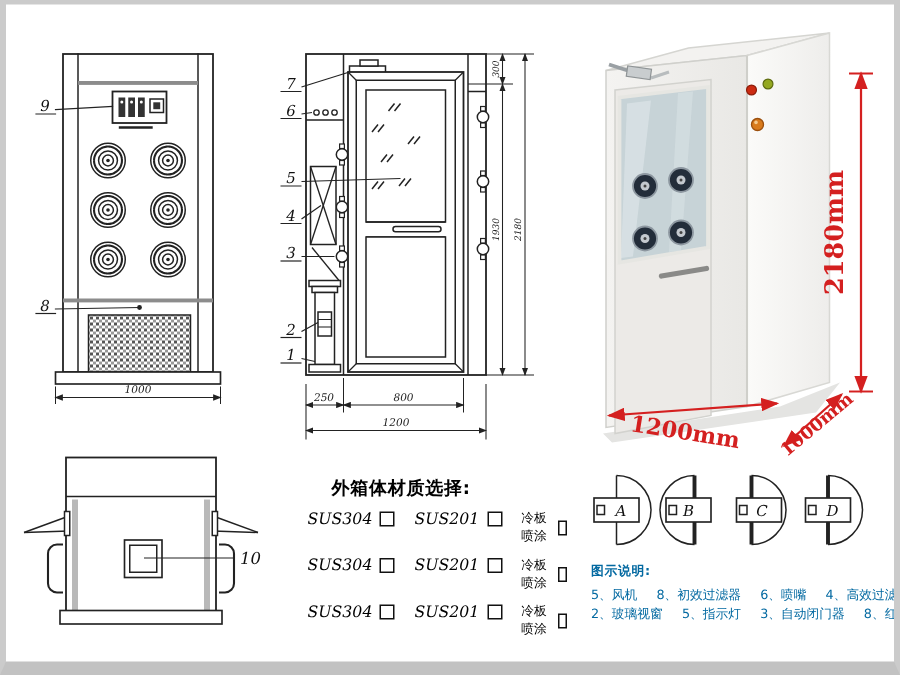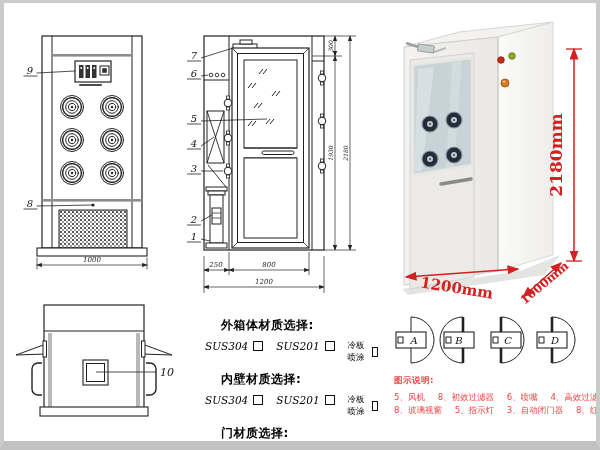--- a/index.html
+++ b/index.html
@@ -17,21 +17,21 @@
   
   #materials{position:absolute;left:201px;top:314px;width:186px;color:#000;}
   .mat-title{font-size:12px;font-weight:bold;margin:0 0 6px 16px;letter-spacing:.5px;}
   .mat-row{display:flex;align-items:flex-start;margin:0 0 7px 0;}
   .mat-opt{display:flex;align-items:center;margin-right:13px;}
   .sus{font-family:"DejaVu Serif",serif;font-style:italic;font-size:10.5px;}
   .cnopt{font-size:8.5px;}
   .chk{display:inline-block;width:8px;height:8px;border:1.5px solid #111;margin-left:5px;background:#fff;}
 
   
-  #legend{position:absolute;left:390px;top:372px;width:200px;color:#ef4444;}
+  #legend{position:absolute;left:390px;top:372px;width:200px;color:#0369a1;}
   .lg-title{font-size:8.5px;font-weight:bold;margin-bottom:4px;letter-spacing:.5px;}
   .lg-line{font-size:8.5px;line-height:13px;white-space:nowrap;}
   .lg-item{margin-right:10px;}
 </style>
 </head>
 <body>
 
 <div id="canvas">
 
 <svg width="593" height="438" viewBox="0 0 593 438" style="position:absolute;left:0;top:0;" xmlns="http://www.w3.org/2000/svg">
@@ -351,36 +351,34 @@
         </span>
     <span class="mat-opt">
           <span class="sus">SUS201</span>
           <span class="chk"></span>
         </span>
     <span class="mat-opt">
           <span class="cnopt">冷板喷涂</span>
           <span class="chk"></span>
         </span>
   </div>
-  <div class="mat-title">内壁材质选择:</div>
   <div class="mat-row">
     <span class="mat-opt">
           <span class="sus">SUS304</span>
           <span class="chk"></span>
         </span>
     <span class="mat-opt">
           <span class="sus">SUS201</span>
           <span class="chk"></span>
         </span>
     <span class="mat-opt">
           <span class="cnopt">冷板喷涂</span>
           <span class="chk"></span>
         </span>
   </div>
-  <div class="mat-title">门材质选择:</div>
   <div class="mat-row">
     <span class="mat-opt">
           <span class="sus">SUS304</span>
           <span class="chk"></span>
         </span>
     <span class="mat-opt">
           <span class="sus">SUS201</span>
           <span class="chk"></span>
         </span>
     <span class="mat-opt">
@@ -392,20 +390,20 @@
 
 <div id="legend">
   <div class="lg-title">图示说明:</div>
   <div class="lg-line">
     <span class="lg-item">5、风机</span>
     <span class="lg-item">8、初效过滤器</span>
     <span class="lg-item">6、喷嘴</span>
     <span class="lg-item">4、高效过滤器</span>
   </div>
   <div class="lg-line">
-    <span class="lg-item">8、玻璃视窗</span>
+    <span class="lg-item">2、玻璃视窗</span>
     <span class="lg-item">5、指示灯</span>
     <span class="lg-item">3、自动闭门器</span>
     <span class="lg-item">8、红外线感应器</span>
   </div>
 </div>
 
 </div>
 
 </body></html>

